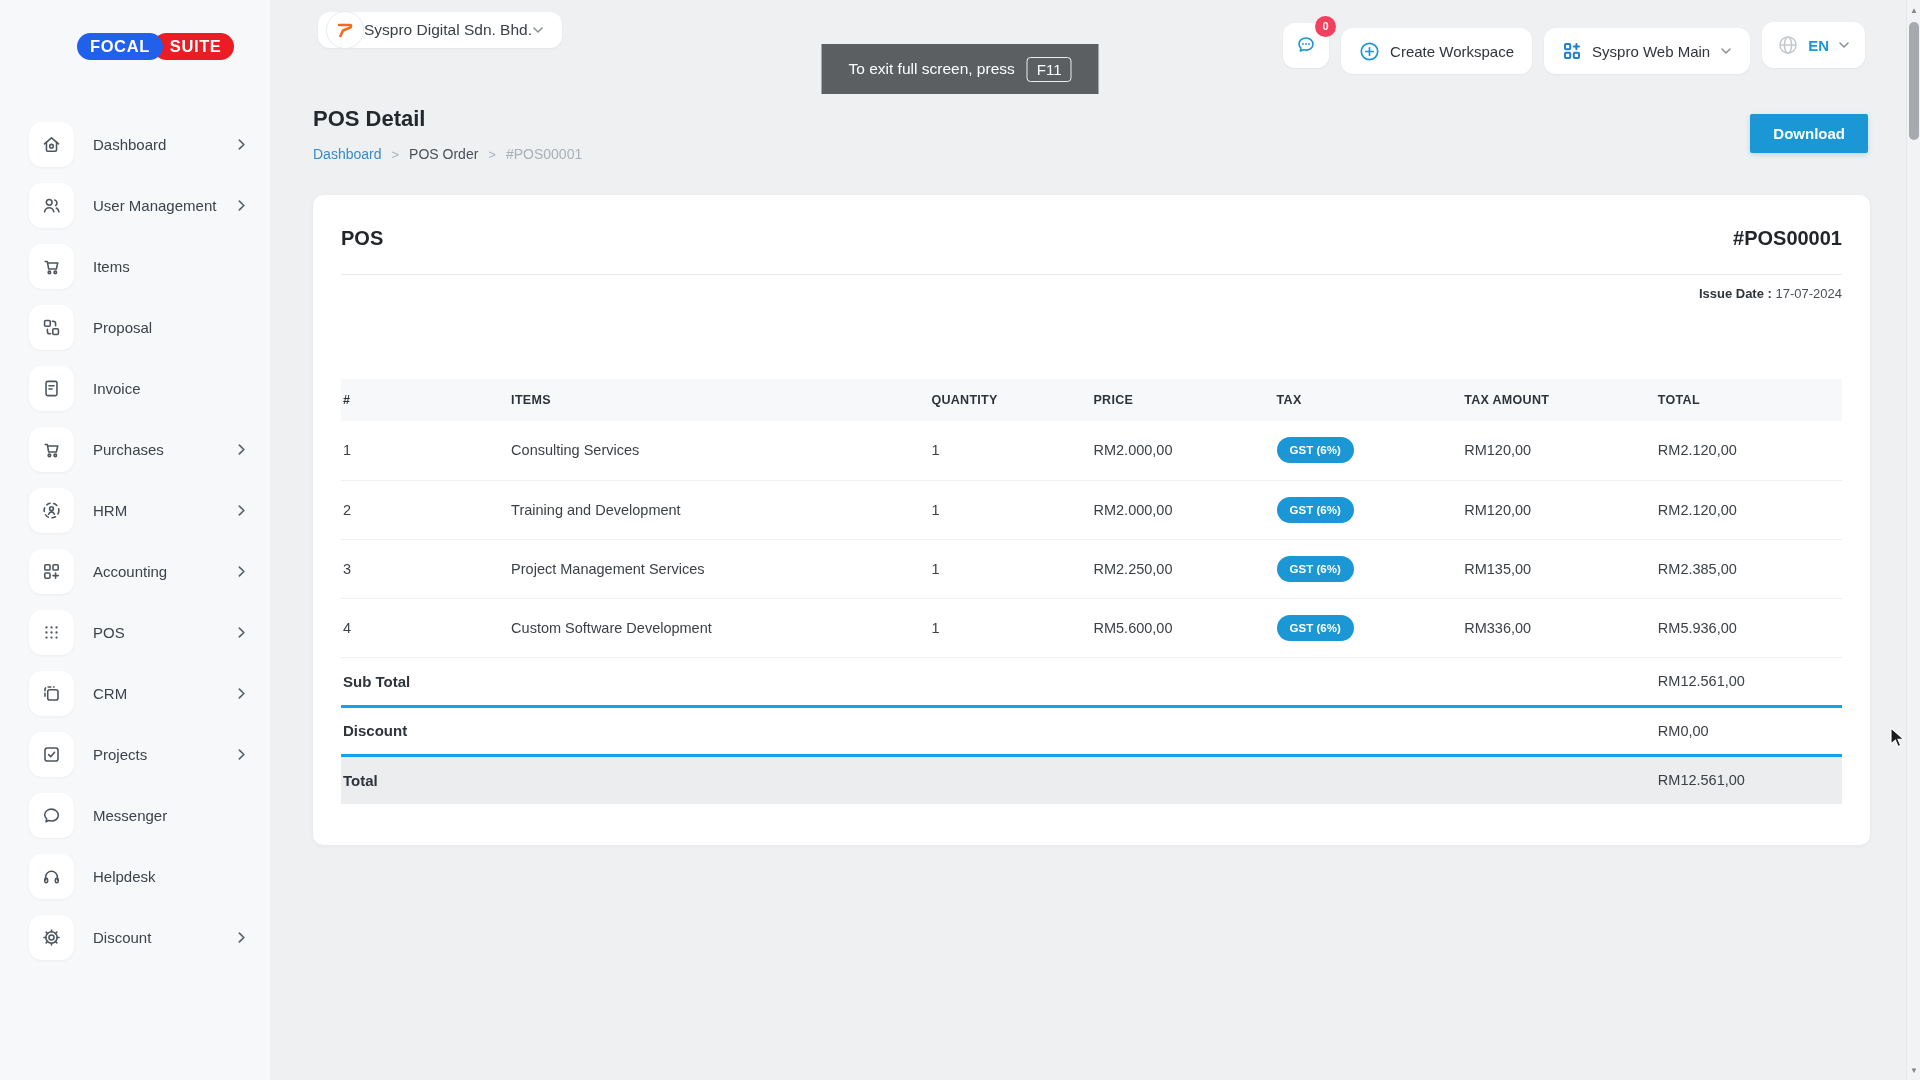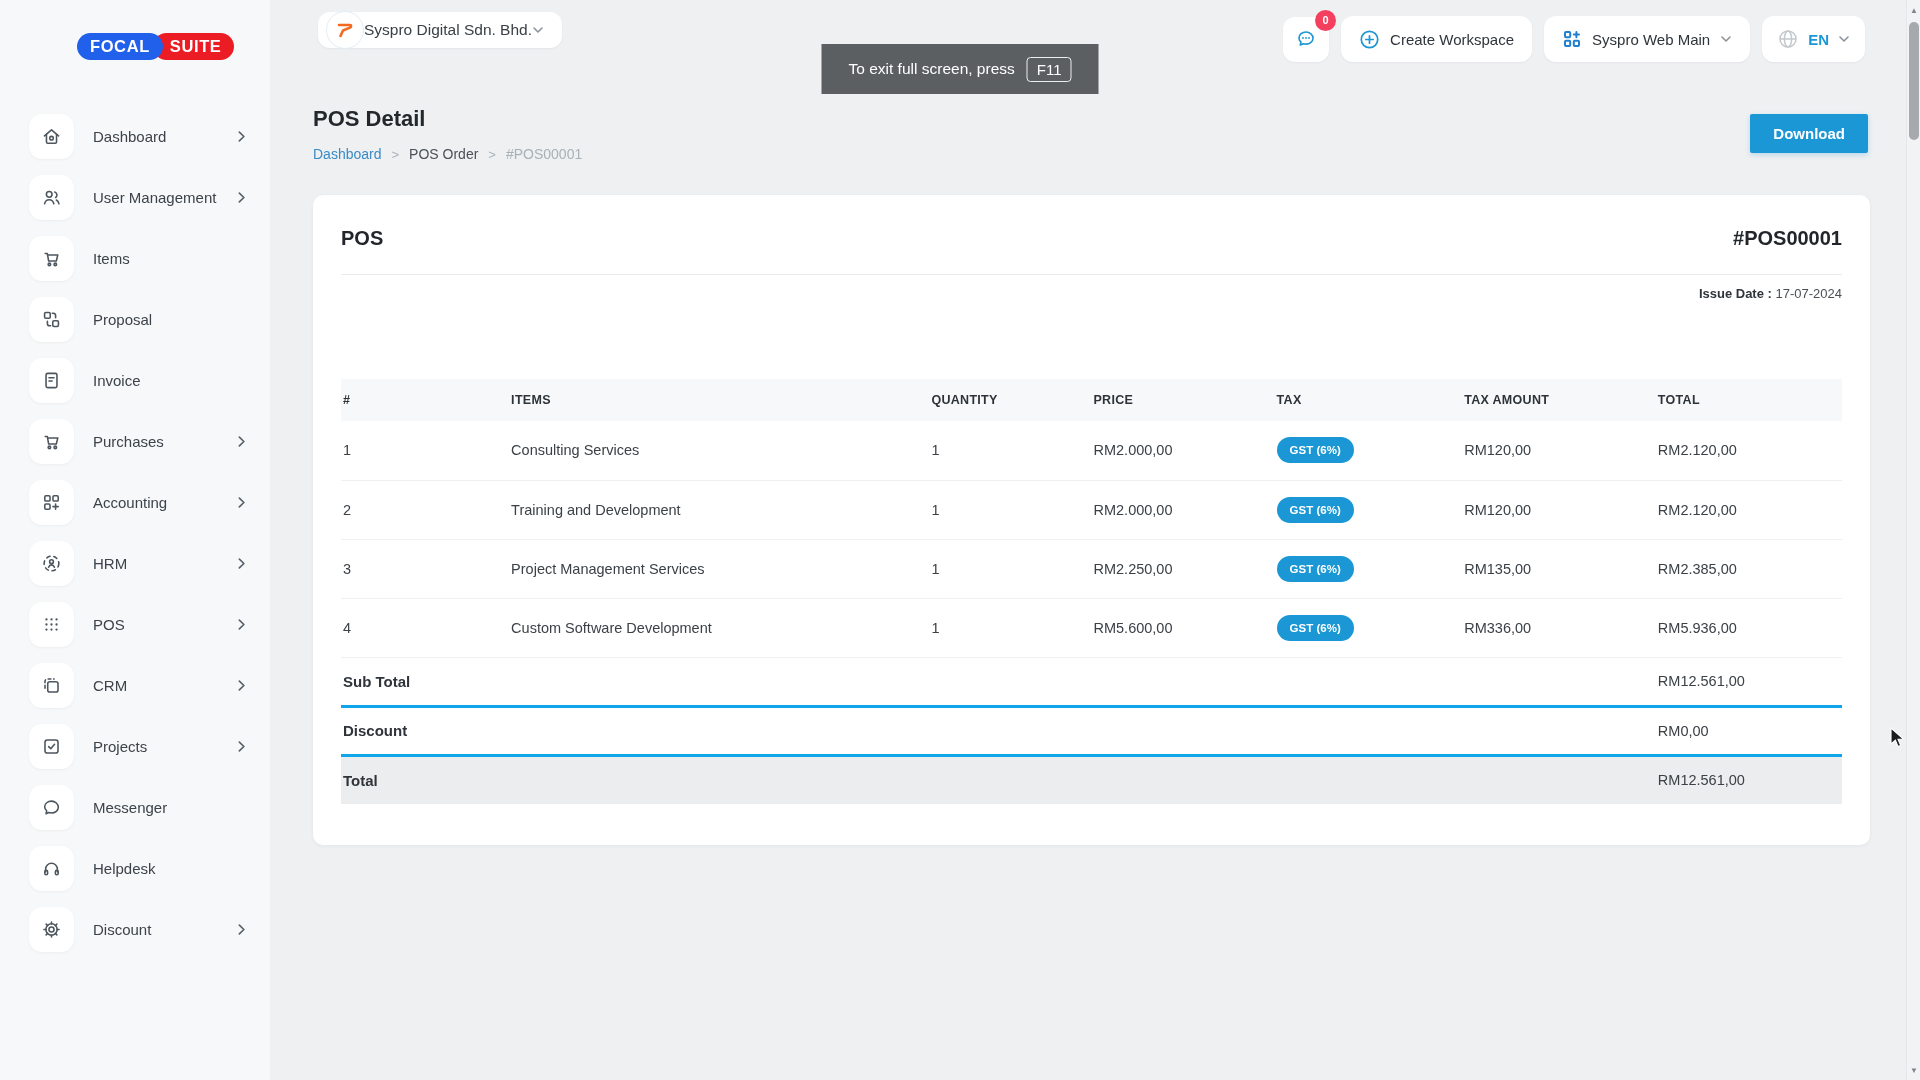--- a/index.html
+++ b/index.html
@@ -17,21 +17,21 @@
   body{
     position:relative;overflow:hidden;
     background:#eef0f2;
     font-family:"Liberation Sans","DejaVu Sans",sans-serif;
     color:var(--text-mid);
   }
   svg{display:block;}
 
   
   .sidebar{position:absolute;left:0;top:0;bottom:0;width:270px;background:#f7f8f9;}
-  .logo{display:inline-flex;align-items:flex-end;margin:33px 0 4px 77px;}
+  .logo{display:inline-flex;align-items:flex-end;margin:33px 0 12px 77px;}
   .logo-pill{color:#fff;font-weight:bold;font-size:16.5px;letter-spacing:.6px;padding:4px 13px;border-radius:15px;}
   .logo-pill.blue{background:var(--logo-blue);position:relative;z-index:2;}
   .logo-pill.red{background:var(--logo-red);margin-left:-10px;padding-left:17px;}
   .nav{margin-top:50px;}
   .nav-item{display:flex;align-items:center;padding:0 22px 0 29px;margin-bottom:16px;cursor:pointer;}
   .nav-icon{width:45px;height:45px;background:#fff;border-radius:13px;display:flex;align-items:center;justify-content:center;box-shadow:0 1px 3px rgba(40,50,60,.05);}
   .nav-icon svg{width:21px;height:21px;}
   .nav-label{flex:1;margin-left:19px;font-size:15px;color:#3c434a;}
   .nav-chevron svg{width:13px;height:13px;}
 
@@ -40,21 +40,21 @@
 
   
   .pill{background:#fff;border-radius:12px;box-shadow:0 1px 2px rgba(30,40,50,.05);display:flex;align-items:center;cursor:pointer;}
   .company-select{position:absolute;left:48px;top:12px;height:36px;padding:0 18px 0 8px;}
   .company-logo{width:38px;height:38px;border-radius:50%;border:1px solid #e3edf4;display:flex;align-items:center;justify-content:center;background:#fff;}
   .company-name{font-size:15.5px;color:#3a4046;}
   .chev-down svg{width:12px;height:12px;}
   .topbar-right{position:absolute;right:55px;top:16px;display:flex;gap:12px;align-items:center;}
   .icon-tile{width:46px;height:45px;position:relative;justify-content:center;}
   .badge{position:absolute;top:-7px;right:-7px;min-width:21px;height:21px;border-radius:50%;background:var(--badge-red);color:#fff;font-size:11px;font-weight:bold;display:flex;align-items:center;justify-content:center;}
-  .tb-btn{height:46px;padding:0 18px;gap:10px;font-size:15px;color:#2f353b;}
+  .tb-btn{height:46px;padding:0 18px;gap:10px;font-size:15px;color:#2f353b;margin-top:12px;}
   .lang{height:46px;padding:0 15px;gap:9px;}
   .lang-code{font-size:15px;font-weight:bold;color:var(--accent);}
 
   
   .toast{position:absolute;left:960px;transform:translateX(-50%);top:44px;height:50px;background:#5b5f62;color:#fff;display:flex;align-items:center;gap:12px;padding:16px 27px;font-size:15.5px;z-index:50;}
   .toast-key{border:1.5px solid #eceeef;border-radius:4px;padding:3px 9px;font-size:15px;}
 
   
   .page-title{position:absolute;left:43px;top:106px;font-size:22px;font-weight:bold;color:#23282d;}
   .breadcrumb{position:absolute;left:43px;top:146px;font-size:14px;display:flex;gap:10px;align-items:center;}
@@ -172,42 +172,42 @@
         <span class="nav-label">Purchases</span>
         <span class="nav-chevron">
           <svg viewBox="0 0 12 12">
             <path d="M4 2 l4.2 4 L4 10" fill="none" stroke="#565f68" stroke-width="1.5" stroke-linecap="round" stroke-linejoin="round"></path>
           </svg>
         </span>
       </div>
       <div class="nav-item">
         <span class="nav-icon">
           <svg viewBox="0 0 20 20" fill="none" stroke="#4d565e" stroke-width="1.5" stroke-linecap="round" stroke-linejoin="round">
+            <circle cx="10" cy="10" r="7" stroke-dasharray="3.4 3.6"></circle>
+            <circle cx="10" cy="8.3" r="1.8"></circle>
+            <path d="M7.2 13.6 c.6-1.5 1.6-2.3 2.8-2.3 s2.2.8 2.8 2.3"></path>
+          </svg>
+        </span>
+        <span class="nav-label">HRM</span>
+        <span class="nav-chevron">
+          <svg viewBox="0 0 12 12">
+            <path d="M4 2 l4.2 4 L4 10" fill="none" stroke="#565f68" stroke-width="1.5" stroke-linecap="round" stroke-linejoin="round"></path>
+          </svg>
+        </span>
+      </div>
+      <div class="nav-item">
+        <span class="nav-icon">
+          <svg viewBox="0 0 20 20" fill="none" stroke="#4d565e" stroke-width="1.5" stroke-linecap="round" stroke-linejoin="round">
             <rect x="3.6" y="3.6" width="5" height="5" rx="1.1"></rect>
             <rect x="11.4" y="3.6" width="5" height="5" rx="1.1"></rect>
             <rect x="3.6" y="11.4" width="5" height="5" rx="1.1"></rect>
             <path d="M13.9 11.4 v5 M11.4 13.9 h5"></path>
           </svg>
         </span>
         <span class="nav-label">Accounting</span>
-        <span class="nav-chevron">
-          <svg viewBox="0 0 12 12">
-            <path d="M4 2 l4.2 4 L4 10" fill="none" stroke="#565f68" stroke-width="1.5" stroke-linecap="round" stroke-linejoin="round"></path>
-          </svg>
-        </span>
-      </div>
-      <div class="nav-item">
-        <span class="nav-icon">
-          <svg viewBox="0 0 20 20" fill="none" stroke="#4d565e" stroke-width="1.5" stroke-linecap="round" stroke-linejoin="round">
-            <circle cx="10" cy="10" r="7" stroke-dasharray="3.4 3.6"></circle>
-            <circle cx="10" cy="8.3" r="1.8"></circle>
-            <path d="M7.2 13.6 c.6-1.5 1.6-2.3 2.8-2.3 s2.2.8 2.8 2.3"></path>
-          </svg>
-        </span>
-        <span class="nav-label">HRM</span>
         <span class="nav-chevron">
           <svg viewBox="0 0 12 12">
             <path d="M4 2 l4.2 4 L4 10" fill="none" stroke="#565f68" stroke-width="1.5" stroke-linecap="round" stroke-linejoin="round"></path>
           </svg>
         </span>
       </div>
       <div class="nav-item">
         <span class="nav-icon">
           <svg viewBox="0 0 20 20" fill="#4d565e">
             <circle cx="5.2" cy="5.2" r="1.1"></circle>

